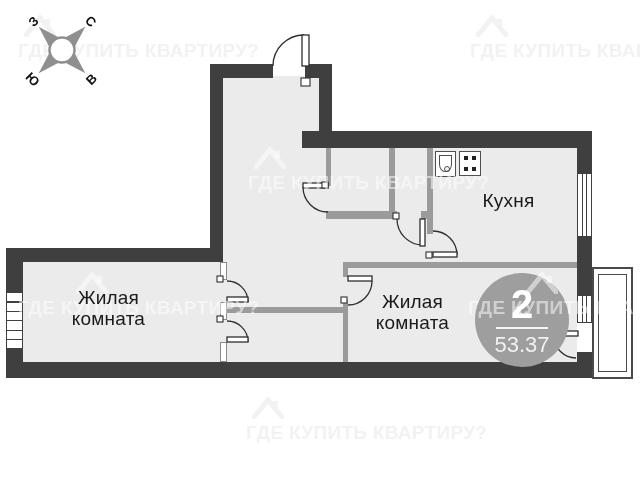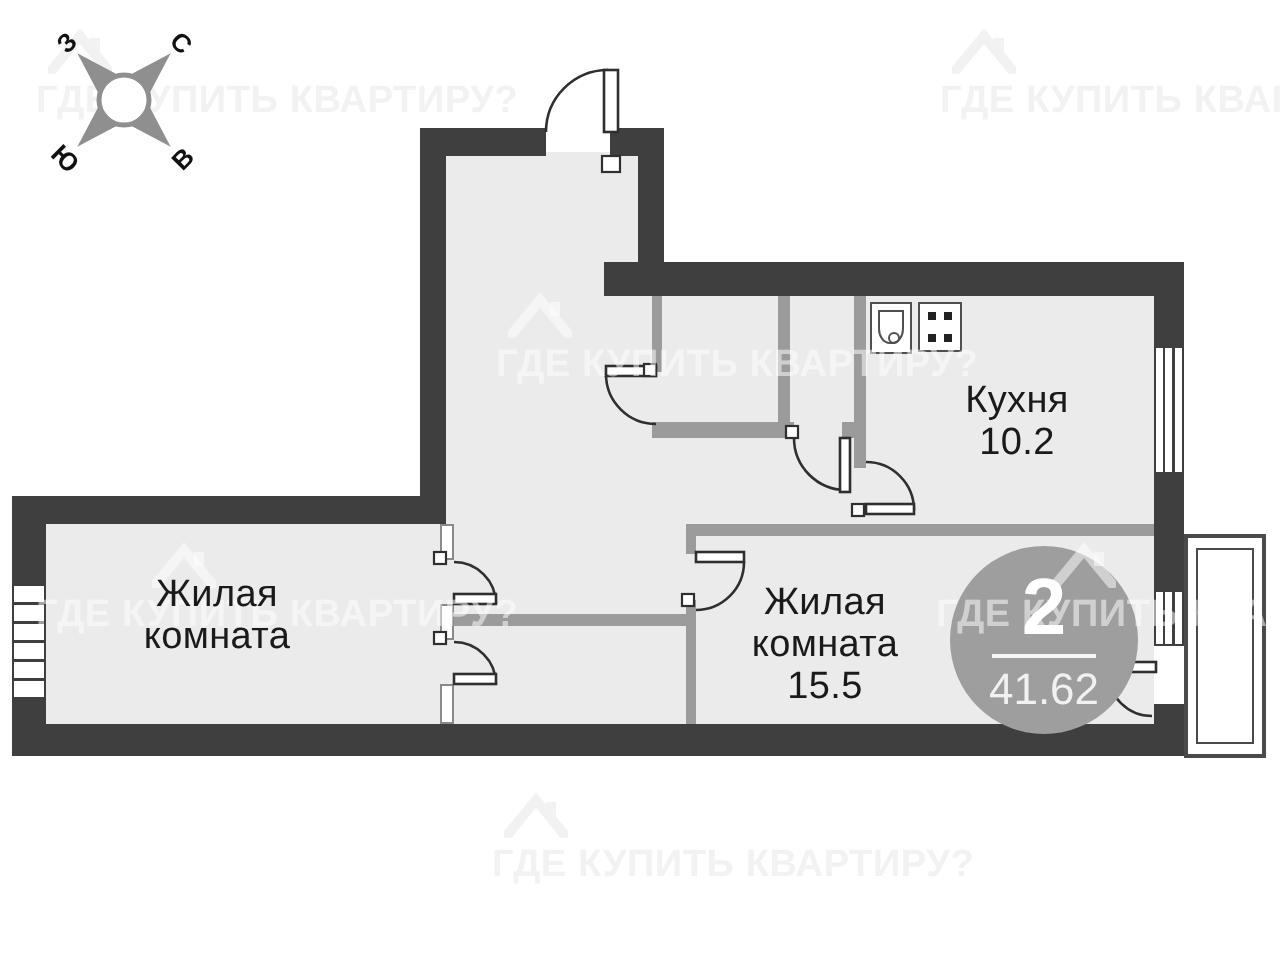--- a/index.html
+++ b/index.html
@@ -125,21 +125,21 @@
         <rect x="217" y="276" width="6" height="6"></rect>
         <rect x="217" y="316" width="6" height="6"></rect>
         <rect x="341" y="297" width="6" height="6"></rect>
       </g>
     </g>
   </svg>
 
   <div class="badge" style="left:475px;top:273px;width:94px;height:94px;">
     <div class="num">2</div>
     <div class="rule"></div>
-    <div class="area">41.62</div>
+    <div class="area">53.37</div>
   </div>
 
   <div class="wm wm-solid" style="left:18px;top:12px;">
     <svg class="house" width="32" height="25" viewBox="0 0 32 25">
         <path d="M2,23 L16,6 L30,23" fill="none" stroke="currentColor" stroke-width="5" stroke-linecap="round"></path>
         <rect x="21" y="7" width="5" height="7" fill="currentColor"></rect>
       </svg>
     <div>ГДЕ КУПИТЬ КВАРТИРУ?</div>
   </div>
   <div class="wm wm-solid" style="left:470px;top:12px;">
@@ -178,25 +178,23 @@
     <div>ГДЕ КУПИТЬ КВАРТИРУ?</div>
   </div>
 
   <div class="room-label" style="left:36px;top:287px;width:145px;">
     <span>Жилая</span>
     <span>комната</span>
   </div>
   <div class="room-label" style="left:340px;top:291px;width:145px;">
     <span>Жилая</span>
     <span>комната</span>
-    <span>15.5</span>
   </div>
   <div class="room-label" style="left:446px;top:190px;width:125px;">
     <span>Кухня</span>
-    <span>10.2</span>
   </div>
 
   <svg class="abs" width="100" height="100" viewBox="0 0 100 100" style="left:12px;top:2px;">
     <g fill="#8f8f8f" transform="translate(50,48)">
       <path d="M0,-33 L8,-7 L-8,-7 Z" transform="rotate(45)"></path>
       <path d="M0,-33 L8,-7 L-8,-7 Z" transform="rotate(135)"></path>
       <path d="M0,-33 L8,-7 L-8,-7 Z" transform="rotate(225)"></path>
       <path d="M0,-33 L8,-7 L-8,-7 Z" transform="rotate(315)"></path>
     </g>
     <circle cx="50" cy="48" r="12.5" fill="#fff" stroke="#8f8f8f" stroke-width="2.5"></circle>

